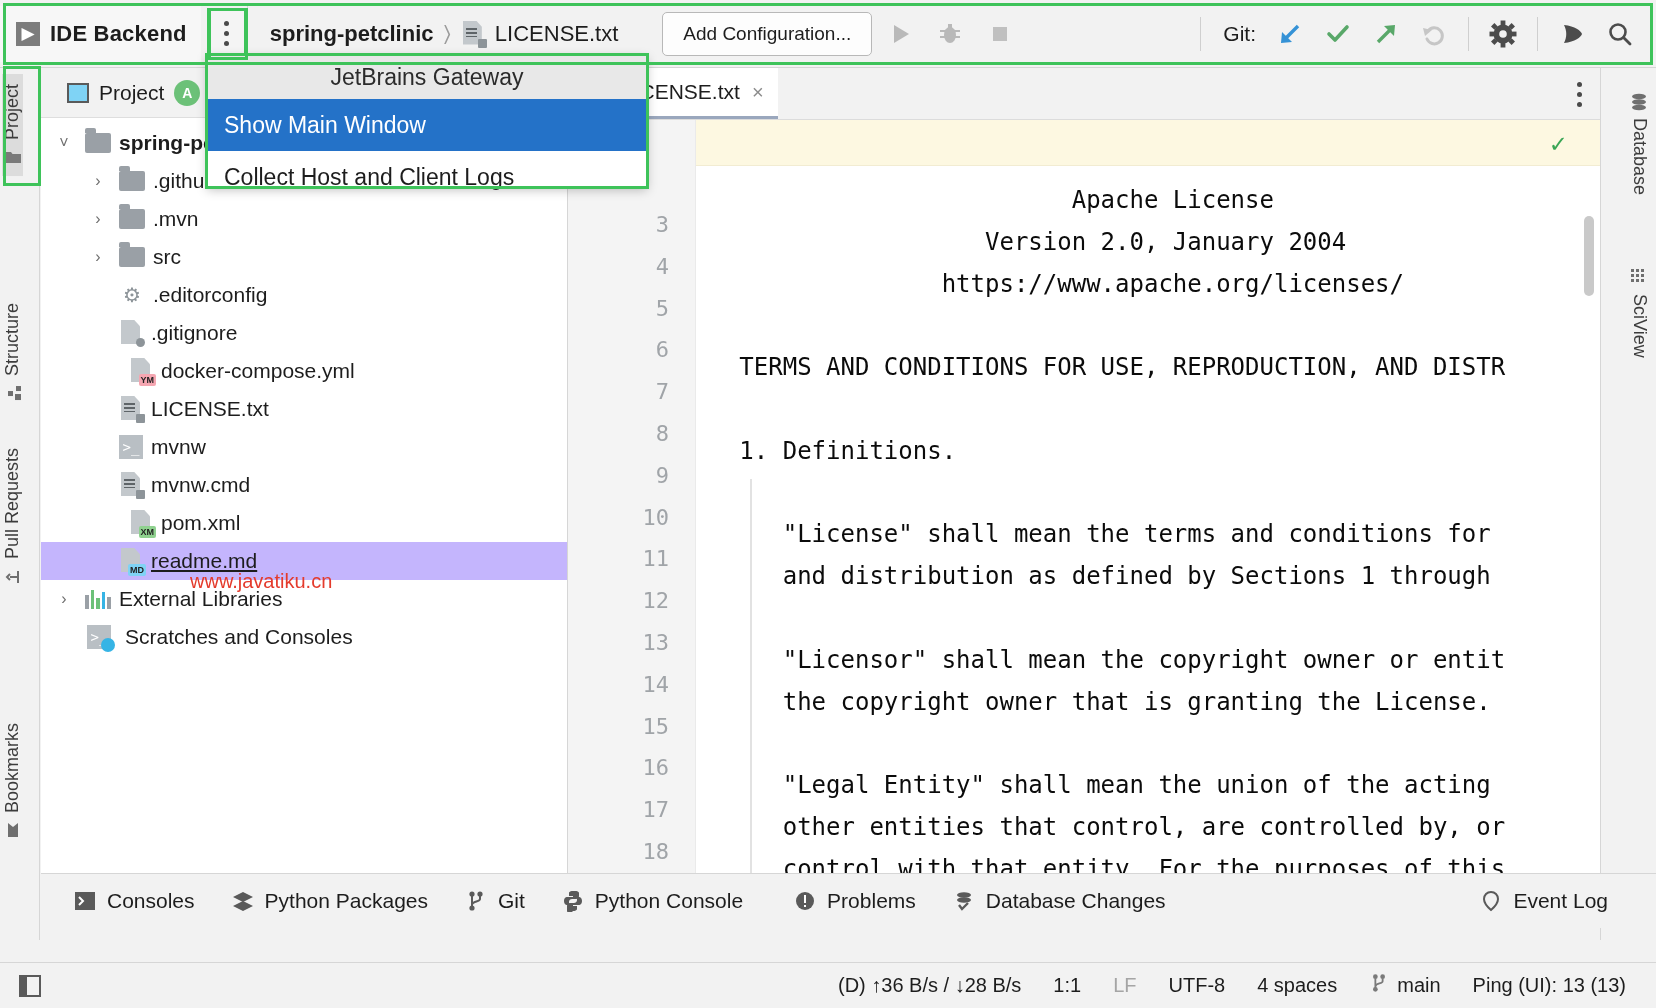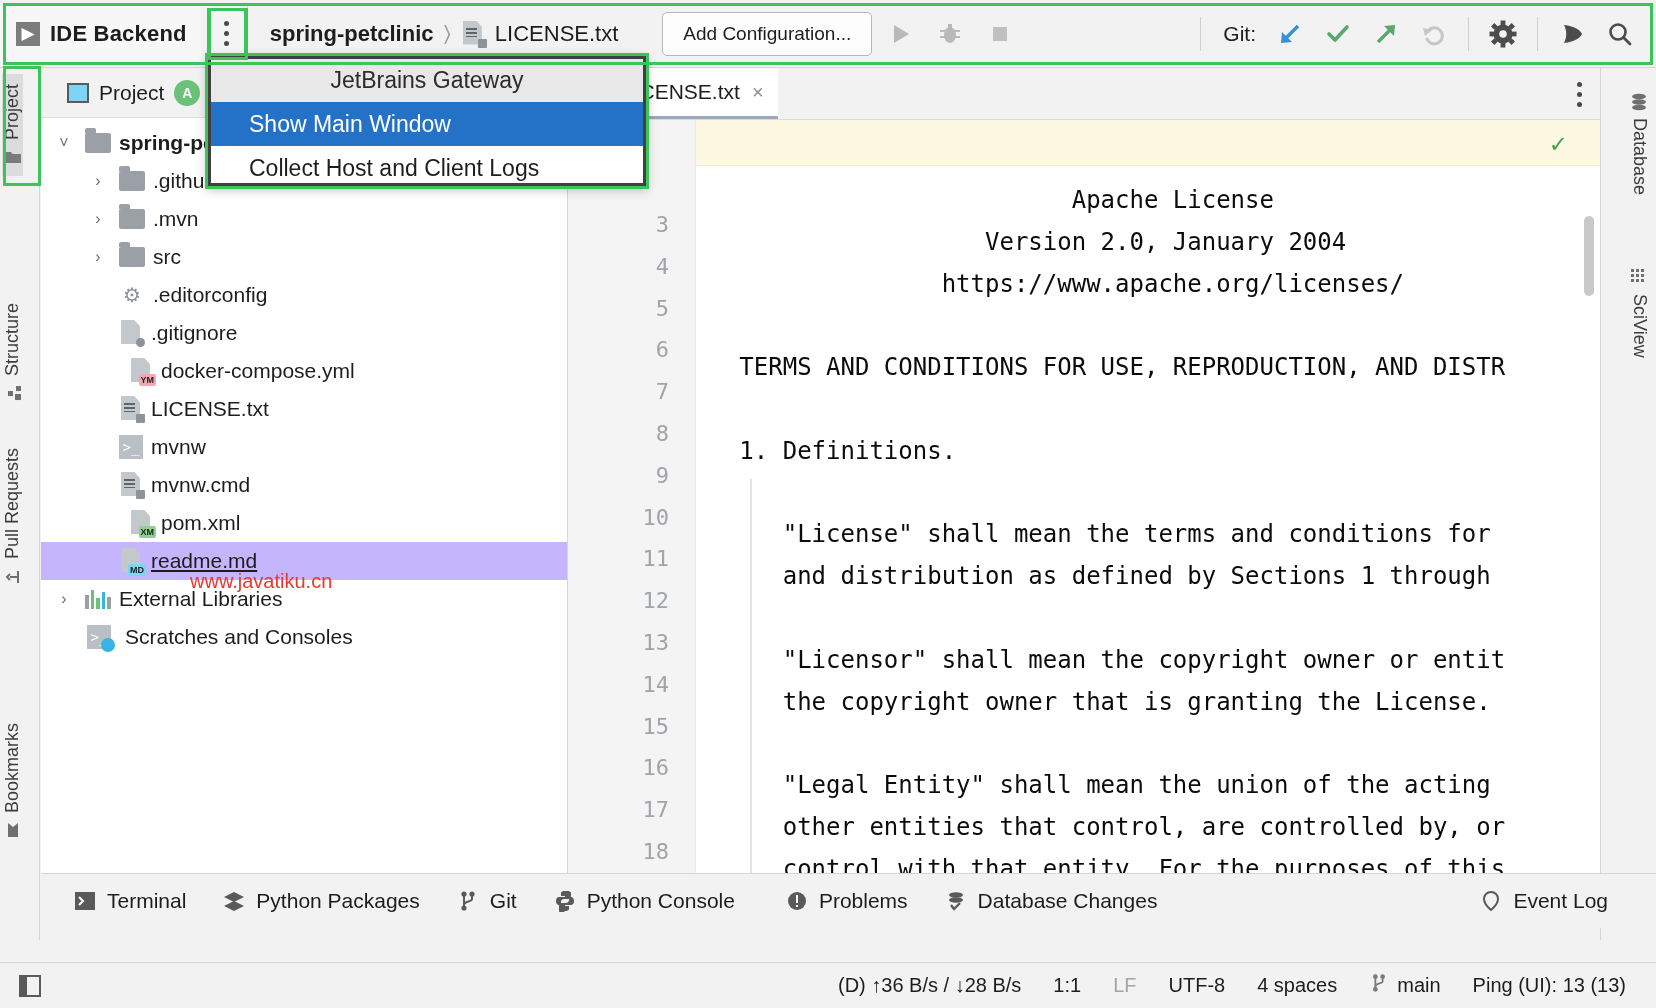--- a/index.html
+++ b/index.html
@@ -209,29 +209,29 @@
     border-top:1px solid #d6d6d6;display:flex;align-items:center;font-size:20px;
   }
   .sb-left{ padding-left:10px;display:flex;align-items:center; }
   .sb-right{ margin-left:auto;display:flex;align-items:center;gap:4px; padding-right:16px;}
   .sb-item{ padding:0 14px;color:#1d1d1d;white-space:nowrap;}
   .sb-item.dim{ color:#a5a5a5; }
 
   
   .popup{
     position:absolute;left:207px;top:55px;width:440px;height:132px;
-    background:#fff;border:4px solid #404040;box-shadow:0 3px 10px rgba(0,0,0,.25);
+    background:#fff;border:1px solid #404040;box-shadow:0 3px 10px rgba(0,0,0,.25);
     z-index:40;
   }
   .popup-title{
     height:43px;background:#e8e8e8;display:flex;align-items:center;justify-content:center;
     font-size:23px;color:#2b2b2b;
   }
   .popup-item{
-    height:44px;display:flex;align-items:center;padding-left:38px;font-size:23px;color:#1d1d1d;
+    height:52px;display:flex;align-items:center;padding-left:16px;font-size:23px;color:#1d1d1d;
   }
   .popup-item.hl{ background:#2472c8;color:#fff; }
 
   
   .frame{
     position:absolute;border:3px solid #3ec35a;pointer-events:none;z-index:50;
   }
 </style>
 </head>
 <body>
@@ -593,21 +593,21 @@
   </div>
 
   <div class="twbar">
     <div class="twitem">
       <span class="ic">
         <svg width="22" height="22" viewBox="0 0 22 22">
             <rect x="1" y="2" width="20" height="18" fill="#5a5a5a"></rect>
             <path d="M5 7l4 4-4 4" stroke="#fff" stroke-width="2" fill="none"></path>
           </svg>
       </span>
-      <span>Terminal</span>
+      <span>Consoles</span>
     </div>
     <div class="twitem">
       <span class="ic">
         <svg width="22" height="22" viewBox="0 0 22 22">
             <polygon points="11,2 21,7 11,12 1,7" fill="#5a5a5a"></polygon>
             <polygon points="11,11 21,16 11,21 1,16" fill="#5a5a5a"></polygon>
           </svg>
       </span>
       <span>Python Packages</span>
     </div>

